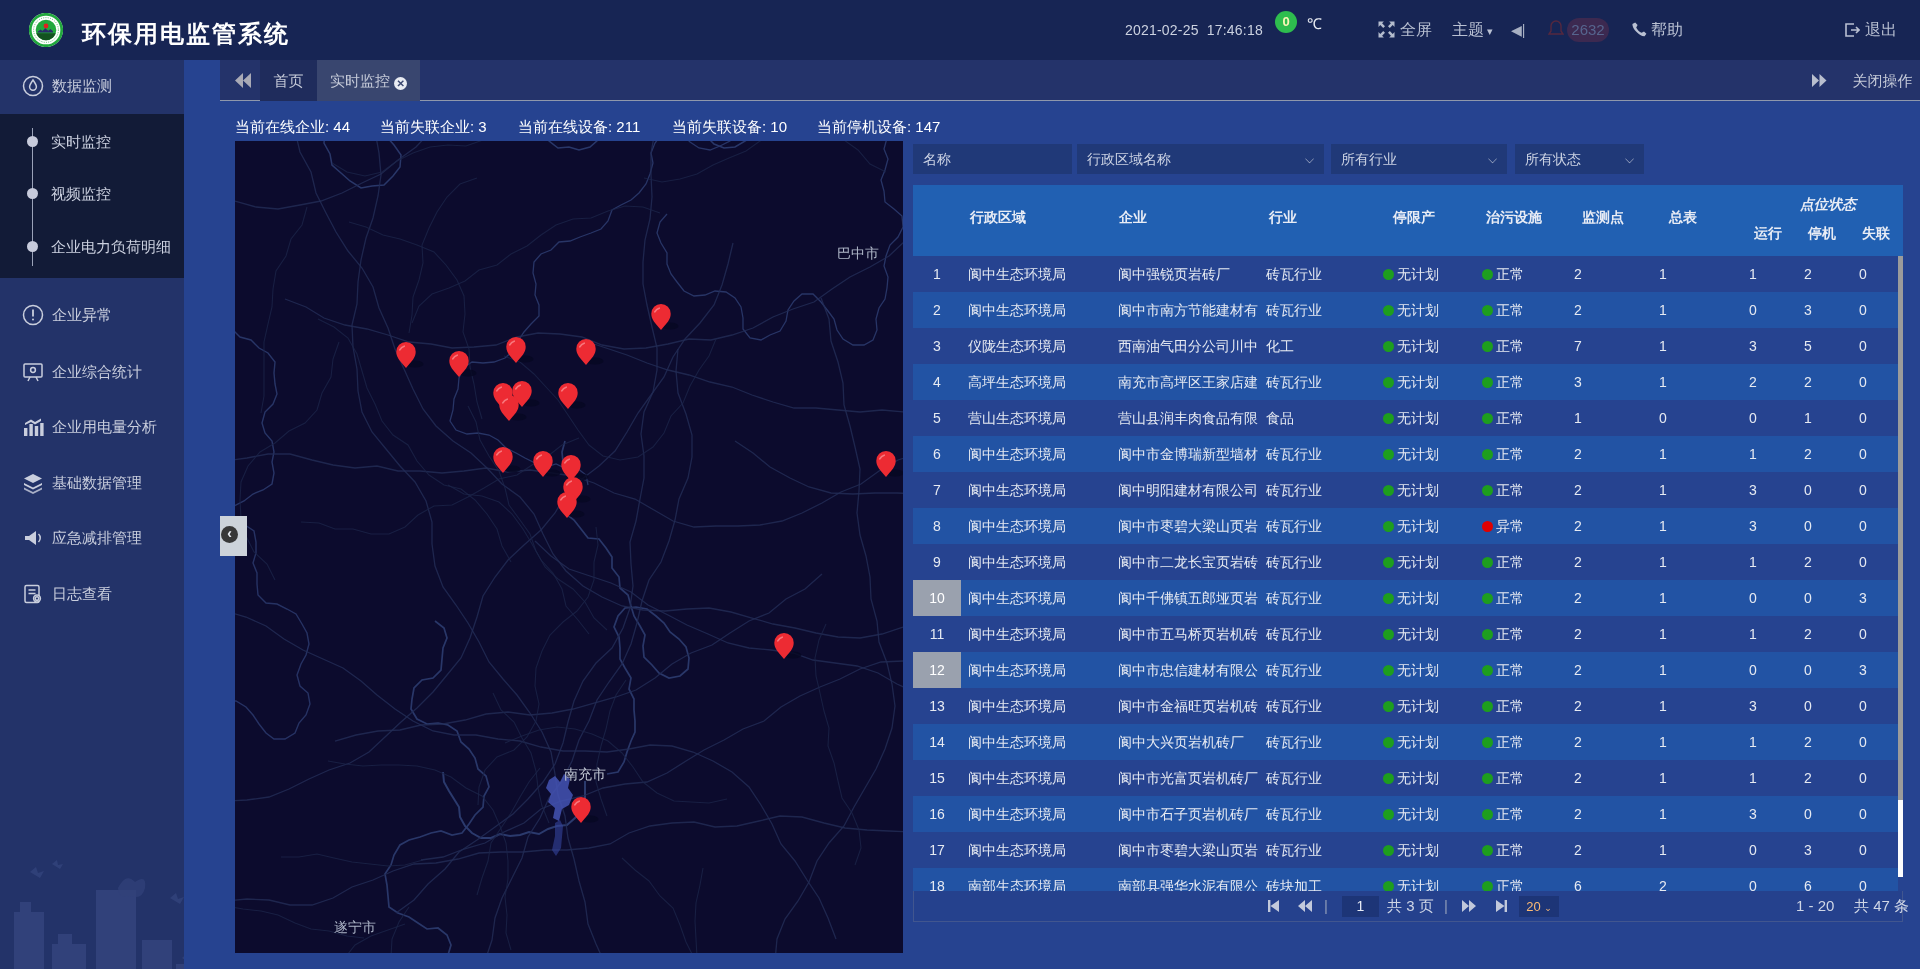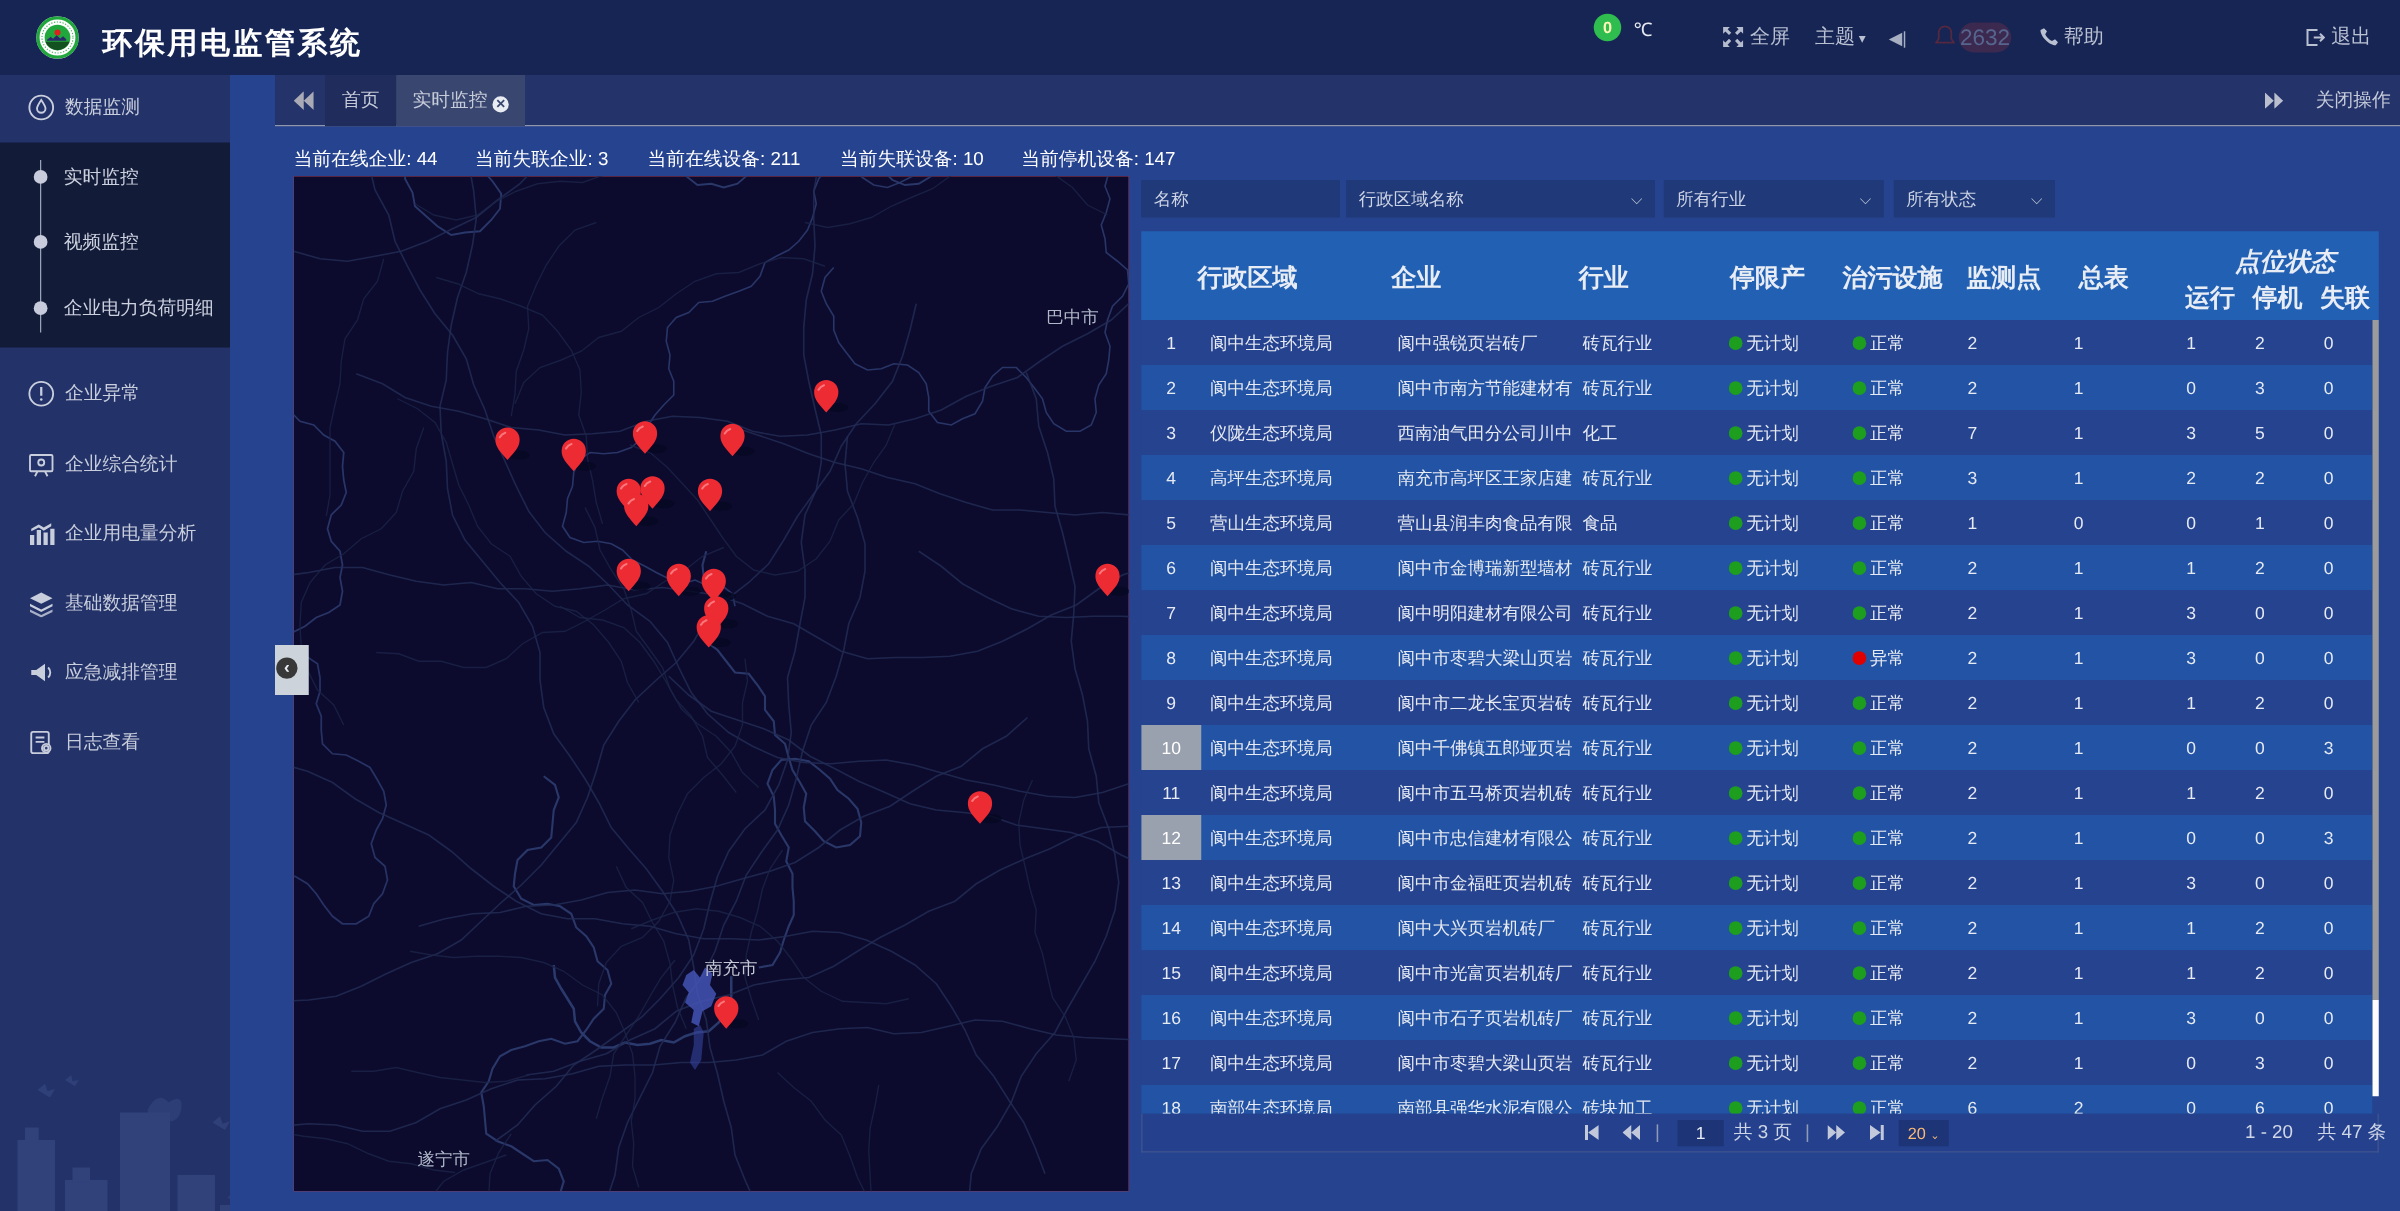--- a/index.html
+++ b/index.html
@@ -19,21 +19,21 @@
 .subdot { position:absolute; left:27px; width:11px; height:11px; border-radius:50%; background:#c7cbdc; }
 #tabbar { position:absolute; left:220px; top:60px; width:1700px; height:41px; background:#24336a; border-bottom:1px solid #8f98ac; }
 .tab { position:absolute; top:0; height:41px; line-height:41px; text-align:center; font-size:15px; color:#c6cbd9; }
 #content { position:absolute; left:220px; top:102px; width:1700px; height:867px; background:#264390; }
 #stats { position:absolute; left:0; top:16px; color:#fff; font-size:15px; height:18px; }
 #stats span { position:absolute; top:0; white-space:nowrap; }
 #map { position:absolute; left:15px; top:39px; width:668px; height:812px; background:#ef4444; }
 #panel { position:absolute; left:693px; top:40px; width:990px; height:782px; }
 .fbox { position:absolute; top:2px; height:30px; background:#203978; color:#ccd3e4; font-size:14px; line-height:30px; padding-left:10px; }
 .fchev { position:absolute; top:0; right:10px; color:#b7bfd2; font-size:12px; }
-#thead { position:absolute; left:0; top:43px; width:990px; height:71px; background:#2160b2; color:#e8ecf5; font-size:20px; font-weight:bold; }
+#thead { position:absolute; left:0; top:43px; width:990px; height:71px; background:#2160b2; color:#e8ecf5; font-size:14px; font-weight:bold; }
 .th { position:absolute; text-align:center; }
 #rows { position:absolute; left:0; top:114px; width:985px; height:635px; overflow:hidden; }
 .row { position:absolute; left:0; width:985px; height:36px; color:#e6eaf2; font-size:14px; }
 .row.odd { background:#264390; }
 .row.even { background:#2253a4; }
 .cell { position:absolute; top:0; height:36px; line-height:36px; white-space:nowrap; overflow:hidden; }
 .num { left:0; width:48px; text-align:center; }
 .numsel { background:#9aa1ae; color:#fff; }
 .dot { display:inline-block; width:11px; height:11px; border-radius:50%; margin-right:3px; vertical-align:-1px; }
 .gdot { background:#1e9e1e; }
@@ -48,35 +48,36 @@
   <svg class="abs" style="left:29px;top:13px" width="34" height="34" viewBox="0 0 34 34">
     <circle cx="17" cy="17" r="17" fill="#fff"></circle>
     <circle cx="17" cy="17" r="15.7" fill="none" stroke="#21a83d" stroke-width="2.7"></circle>
     <circle cx="17" cy="17" r="12.4" fill="none" stroke="#21a83d" stroke-width="0.9" stroke-dasharray="1 1.3" opacity="0.85"></circle>
     <circle cx="17" cy="17" r="10.3" fill="#21a83d"></circle>
     <circle cx="17" cy="13" r="2.4" fill="#e01f1f"></circle>
     <path d="M8.6 18.8 l3-2.4 1.8 1.5 2.9-2.7 2.9 2.5 2.3-1.7 2.5 2.3 v1.2 h-15.4z" fill="#2a2a6a"></path>
     <path d="M7.3 20.3 A10.3 10.3 0 0 0 26.7 20.3 Z" fill="#135220"></path>
   </svg>
   <div id="title">环保用电监管系统</div>
+  <div class="hitem" style="left:1125px;color:#ccd2e0;font-size:14px;letter-spacing:0.2px">2021-02-25 &nbsp;17:46:18</div>
   <div class="abs" style="left:1275px;top:11px;width:22px;height:22px;border-radius:50%;background:#2ebd4e;color:#fdf6b8;font-size:13px;font-weight:bold;text-align:center;line-height:22px">0</div>
   <div class="abs" style="left:1307px;top:13px;color:#e8ebf2;font-size:15px">℃</div>
   <svg class="abs" style="left:1378px;top:21px" width="17" height="17" viewBox="0 0 17 17" fill="#b4bccd">
     <path d="M0.5 0.5 h5.4 L4.1 2.3 7 5.2 5.2 7 2.3 4.1 0.5 5.9z"></path>
     <path d="M16.5 0.5 v5.4 L14.7 4.1 11.8 7 10 5.2 12.9 2.3 11.1 0.5z"></path>
     <path d="M0.5 16.5 v-5.4 L2.3 12.9 5.2 10 7 11.8 4.1 14.7 5.9 16.5z"></path>
     <path d="M16.5 16.5 h-5.4 l1.8-1.8 L10 11.8 11.8 10 l2.9 2.9 1.8-1.8z"></path>
   </svg>
   <div class="hitem" style="left:1400px">全屏</div>
   <div class="hitem" style="left:1452px">主题<span style="font-size:11px;margin-left:3px">▾</span></div>
   <div class="hitem" style="left:1511px;font-size:14px;color:#a7afc2">◀|</div>
   <svg class="abs" style="left:1548px;top:20px" width="16" height="18" viewBox="0 0 16 18" fill="none" stroke="#55283f" stroke-width="1.4">
     <path d="M8 1 a5 5 0 0 1 5 5 v5 l2 3 H1 l2-3 V6 a5 5 0 0 1 5-5z"></path>
   </svg>
-  <div class="abs" style="left:1567px;top:18px;width:42px;height:24px;border-radius:12px;background:#3c2950;color:#56658e;font-size:18px;text-align:center;line-height:24px">2632</div>
+  <div class="abs" style="left:1567px;top:18px;width:42px;height:24px;border-radius:12px;background:#3c2950;color:#56658e;font-size:15px;text-align:center;line-height:24px">2632</div>
   <svg class="abs" style="left:1632px;top:22px" width="15" height="15" viewBox="0 0 15 15" fill="#b9c0d2">
     <path d="M3.2.6 L5.6 3 4.2 5.4 c.8 2 3.4 4.6 5.4 5.4 L12 9.4 14.4 11.8 12.6 14.2 c-4.8.4-12.6-7.4-12.2-12.2z"></path>
   </svg>
   <div class="hitem" style="left:1651px">帮助</div>
   <svg class="abs" style="left:1844px;top:22px" width="16" height="16" viewBox="0 0 16 16" fill="none" stroke="#b9c0d2" stroke-width="1.6">
     <path d="M10 2 H2 v12 h8 M7 8 h8 M12 5 l3 3 -3 3"></path>
   </svg>
   <div class="hitem" style="left:1865px">退出</div>
 </div>
 

